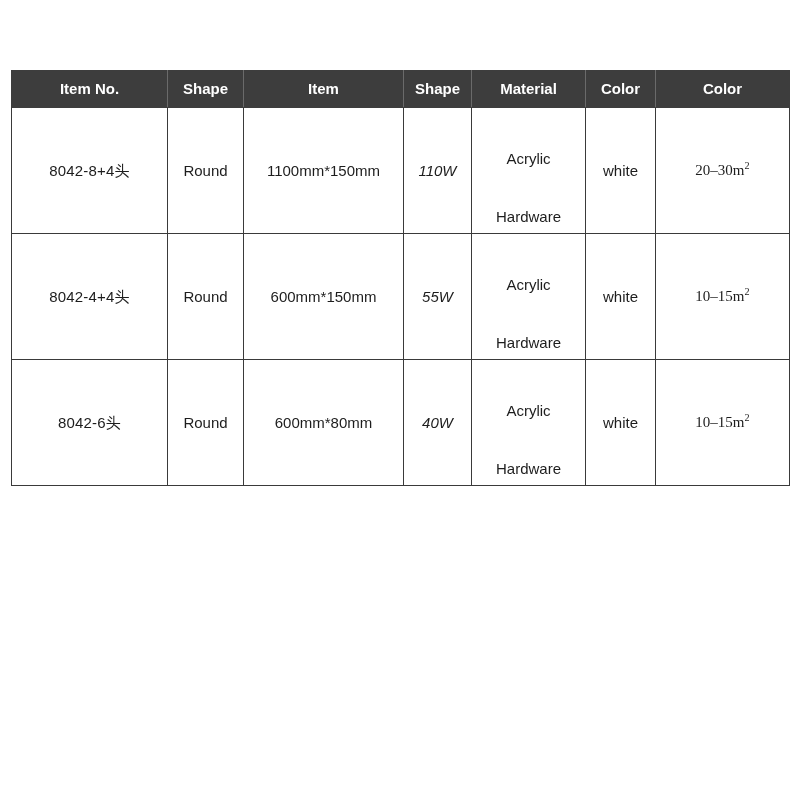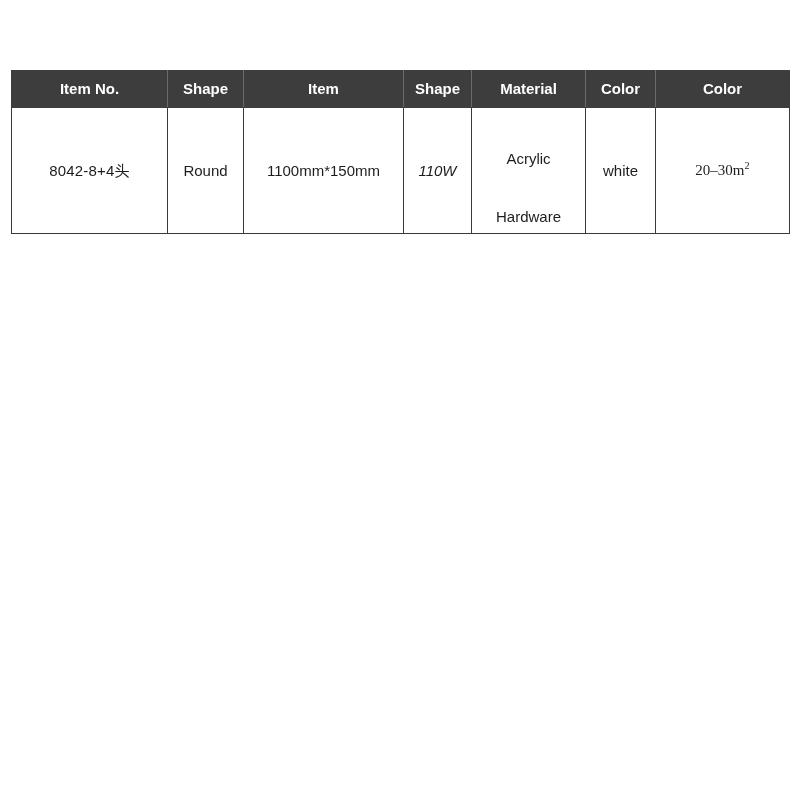--- a/index.html
+++ b/index.html
@@ -119,18 +119,46 @@
           <span class="material-lines">
             <span>Acrylic</span>
             <span>Hardware</span>
           </span>
         </td>
         <td class="cell-color">white</td>
         <td class="cell-area"><span>20–30m</span><sup>2</sup></td>
       </tr>
 
 
+      <tr>
+        <td class="cell-item">8042-4+4头</td>
+        <td class="cell-shape">Round</td>
+        <td class="cell-size">600mm*150mm</td>
+        <td class="cell-watts">55W</td>
+        <td class="cell-material">
+          <span class="material-lines">
+            <span>Acrylic</span>
+            <span>Hardware</span>
+          </span>
+        </td>
+        <td class="cell-color">white</td>
+        <td class="cell-area"><span>10–15m</span><sup>2</sup></td>
+      </tr>
 
+      <tr>
+        <td class="cell-item">8042-6头</td>
+        <td class="cell-shape">Round</td>
+        <td class="cell-size">600mm*80mm</td>
+        <td class="cell-watts">40W</td>
+        <td class="cell-material">
+          <span class="material-lines">
+            <span>Acrylic</span>
+            <span>Hardware</span>
+          </span>
+        </td>
+        <td class="cell-color">white</td>
+        <td class="cell-area"><span>10–15m</span><sup>2</sup></td>
+      </tr>
 
 
     </tbody>
   </table>
 </div>
 
 </body></html>

